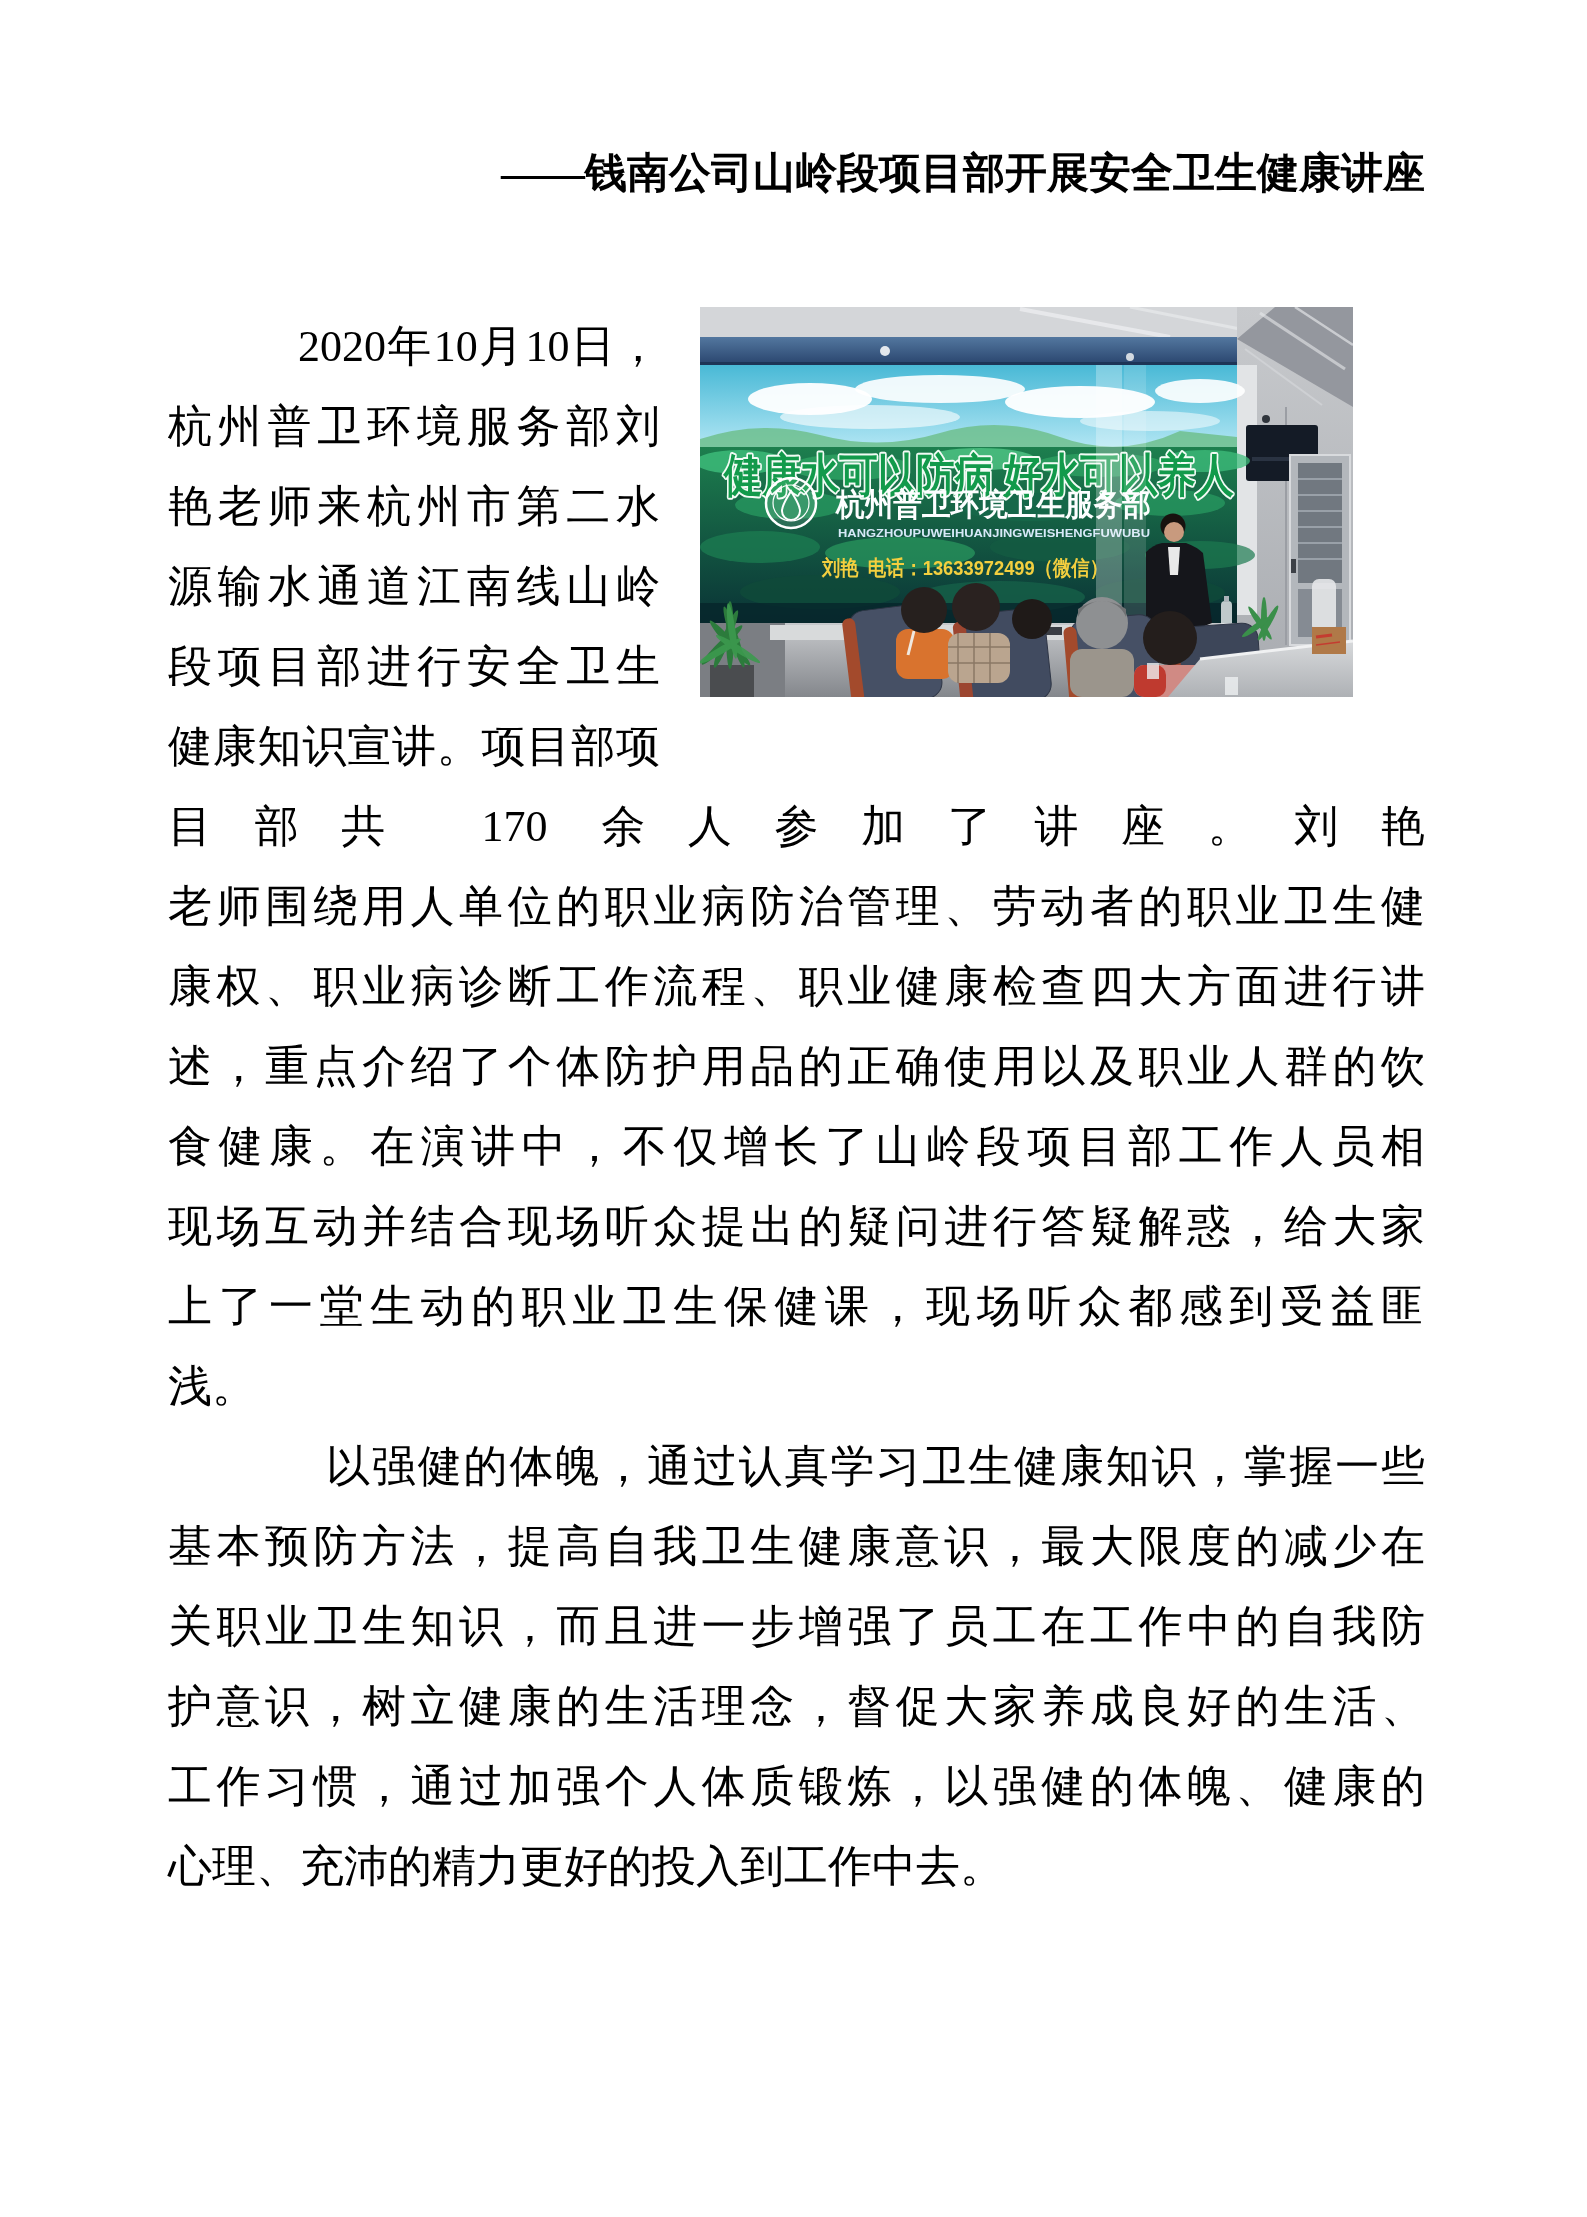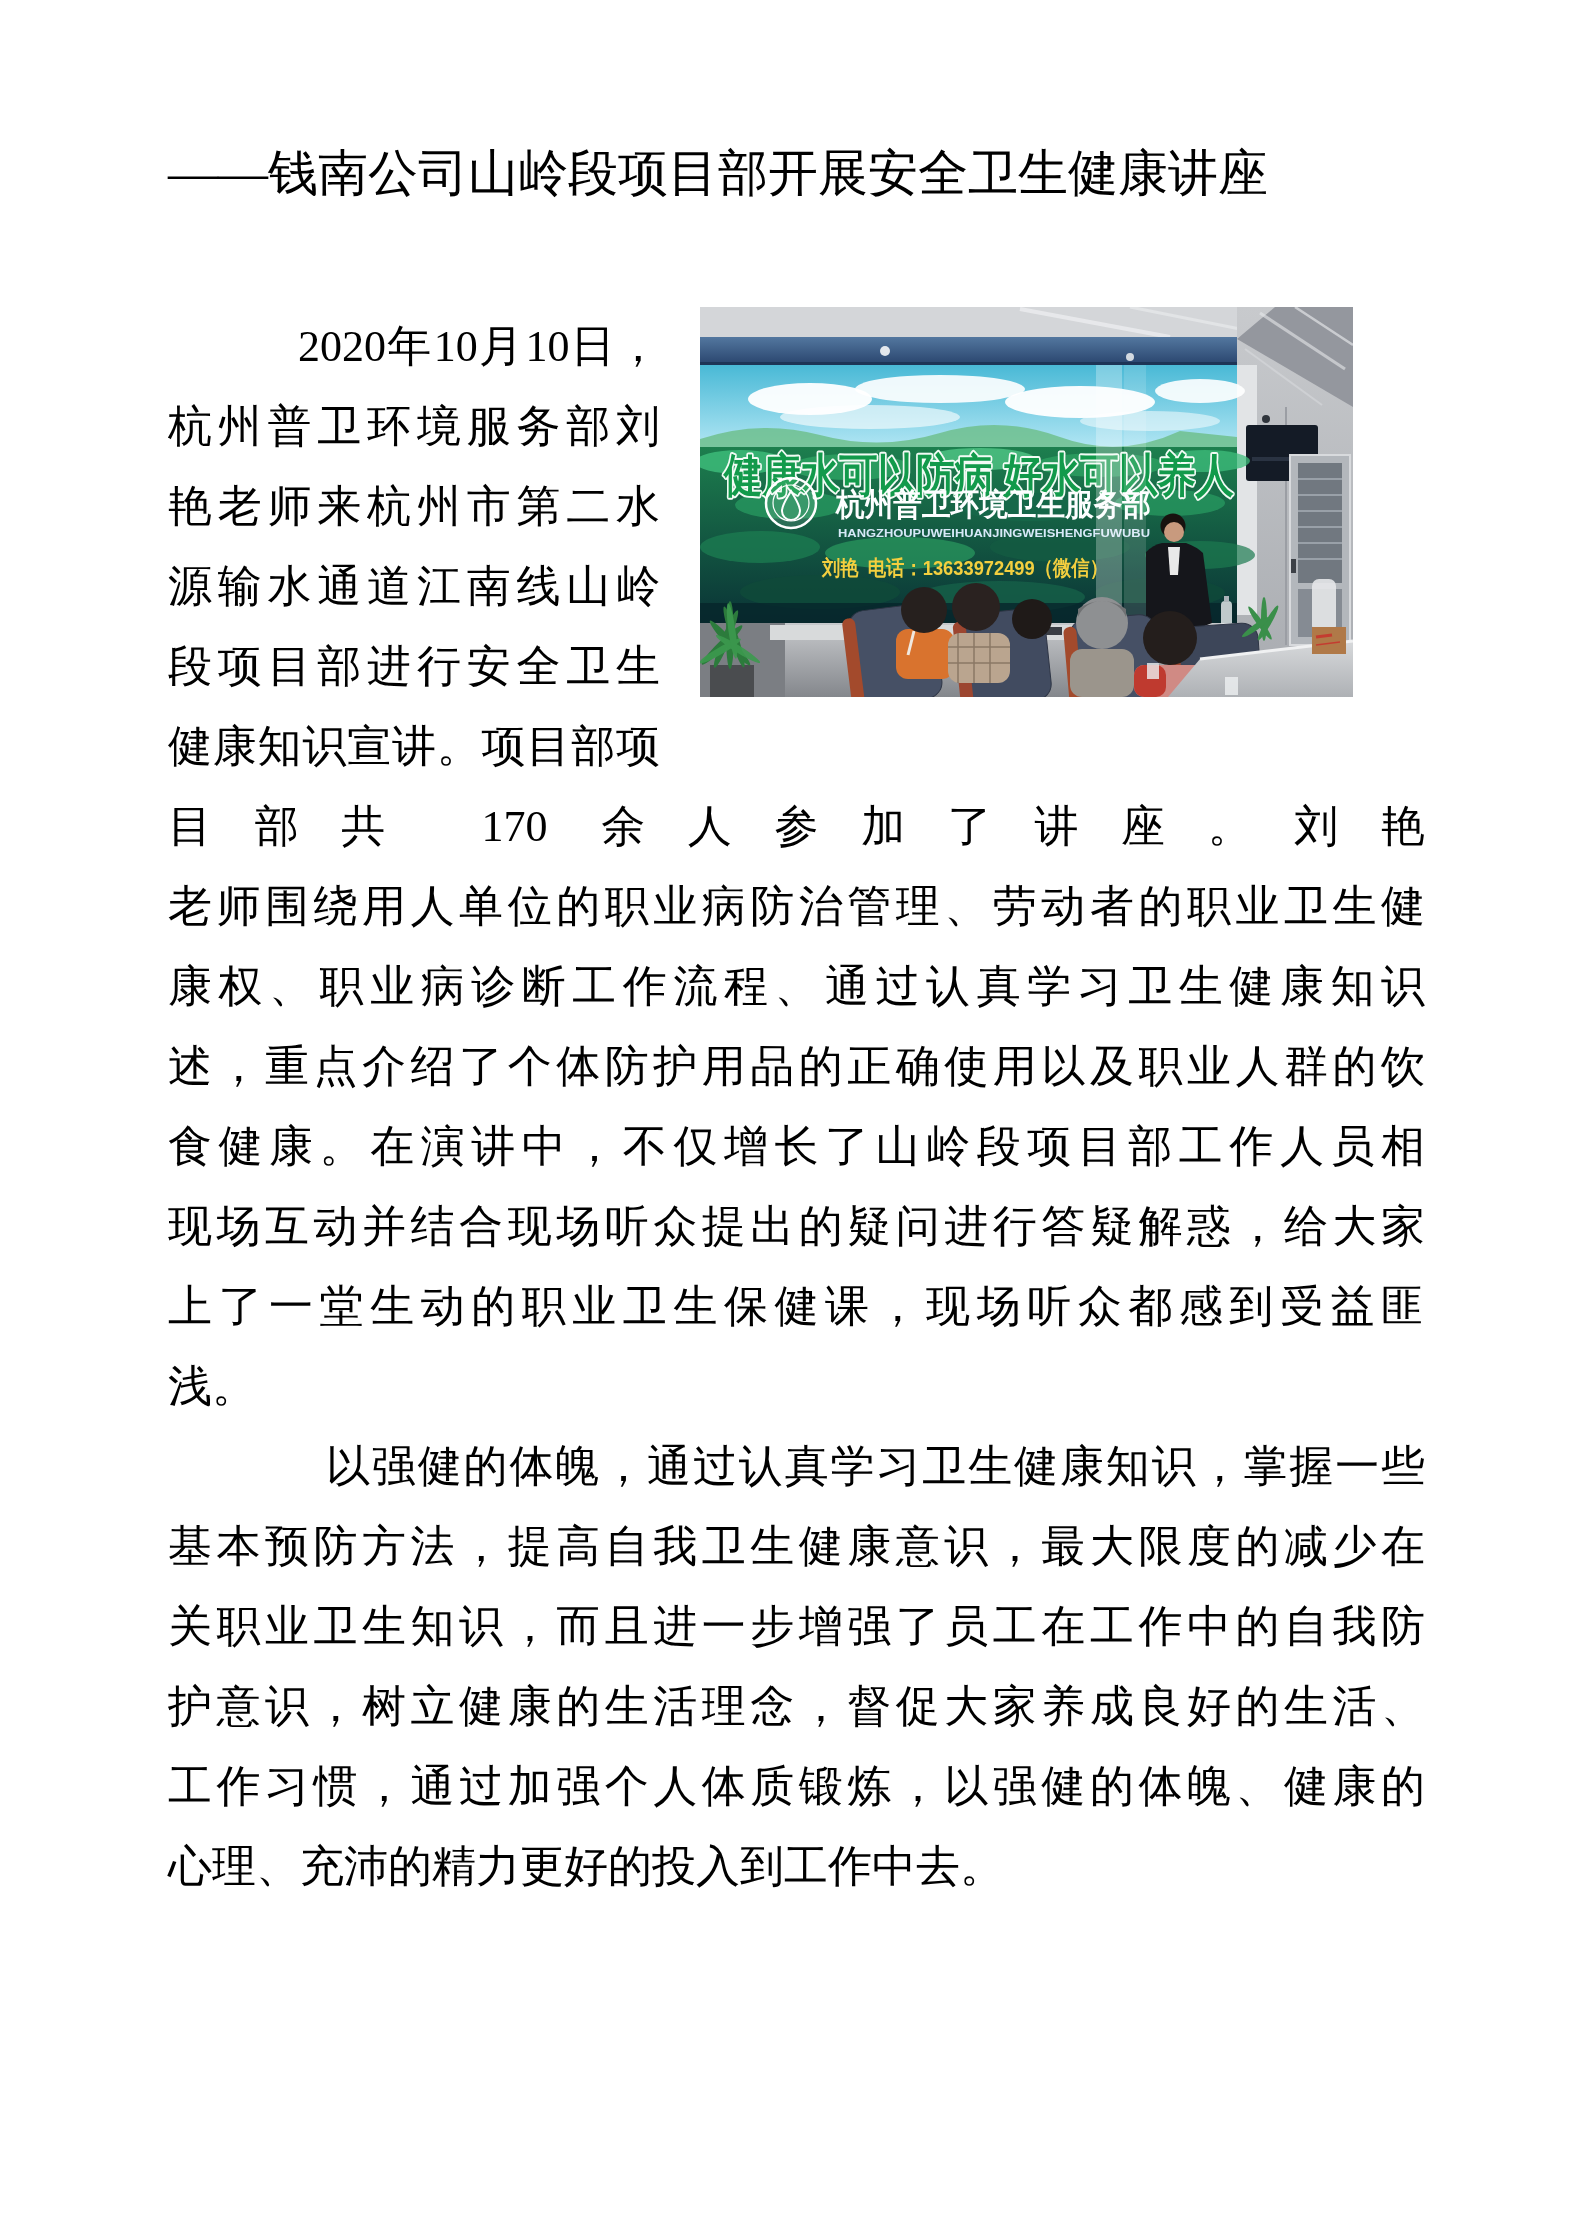--- a/index.html
+++ b/index.html
@@ -8,22 +8,22 @@
     background: #ffffff; color: #000;
     overflow: hidden;
     font-family: "Liberation Serif", "DejaVu Serif", serif;
   }
   .page { box-sizing: border-box; width: 1587px; height: 2217px; padding: 100px 162px 0 168px; }
   h1.doc-title {
     margin: 58px 0 0; font-size: 55px; line-height: 72px;
     font-weight: 700; text-align: center; letter-spacing: 0;
   }
   h2.doc-subtitle {
-    margin: 42px 0 0; font-size: 50px; line-height: 62px;
-    font-weight: 400; text-align: left;
+    margin: 42px 0 0; font-size: 42px; line-height: 62px;
+    font-weight: 700; text-align: right;
   }
   .article { margin-top: 103px; font-size: 44px; }
   .line {
     line-height: 80px;
     text-align: justify;
     text-align-last: justify;
     letter-spacing: 0;
   }
   .line.para-end { text-align-last: left; }
   .line.first-p1 { text-indent: 130px; word-spacing: -11px; }
@@ -272,21 +272,21 @@
       </svg>
     </figure>
 
     <div class="line first-p1">2020 年 10 月 10 日，</div>
     <div class="line">杭州普卫环境服务部刘</div>
     <div class="line">艳老师来杭州市第二水</div>
     <div class="line">源输水通道江南线山岭</div>
     <div class="line">段项目部进行安全卫生</div>
     <div class="line">健康知识宣讲。项目部项目部共 170 余人参加了讲座。刘艳</div>
     <div class="line">老师围绕用人单位的职业病防治管理、劳动者的职业卫生健</div>
-    <div class="line">康权、职业病诊断工作流程、通过认真学习卫生健康知识</div>
+    <div class="line">康权、职业病诊断工作流程、职业健康检查四大方面进行讲</div>
     <div class="line">述，重点介绍了个体防护用品的正确使用以及职业人群的饮</div>
     <div class="line">食健康。在演讲中，不仅增长了山岭段项目部工作人员相</div>
     <div class="line">现场互动并结合现场听众提出的疑问进行答疑解惑，给大家</div>
     <div class="line">上了一堂生动的职业卫生保健课，现场听众都感到受益匪</div>
     <div class="line para-end">浅。</div>
 
     <div class="line first-p2">以强健的体魄，通过认真学习卫生健康知识，掌握一些</div>
     <div class="line">基本预防方法，提高自我卫生健康意识，最大限度的减少在</div>
     <div class="line">关职业卫生知识，而且进一步增强了员工在工作中的自我防</div>
     <div class="line">护意识，树立健康的生活理念，督促大家养成良好的生活、</div>

